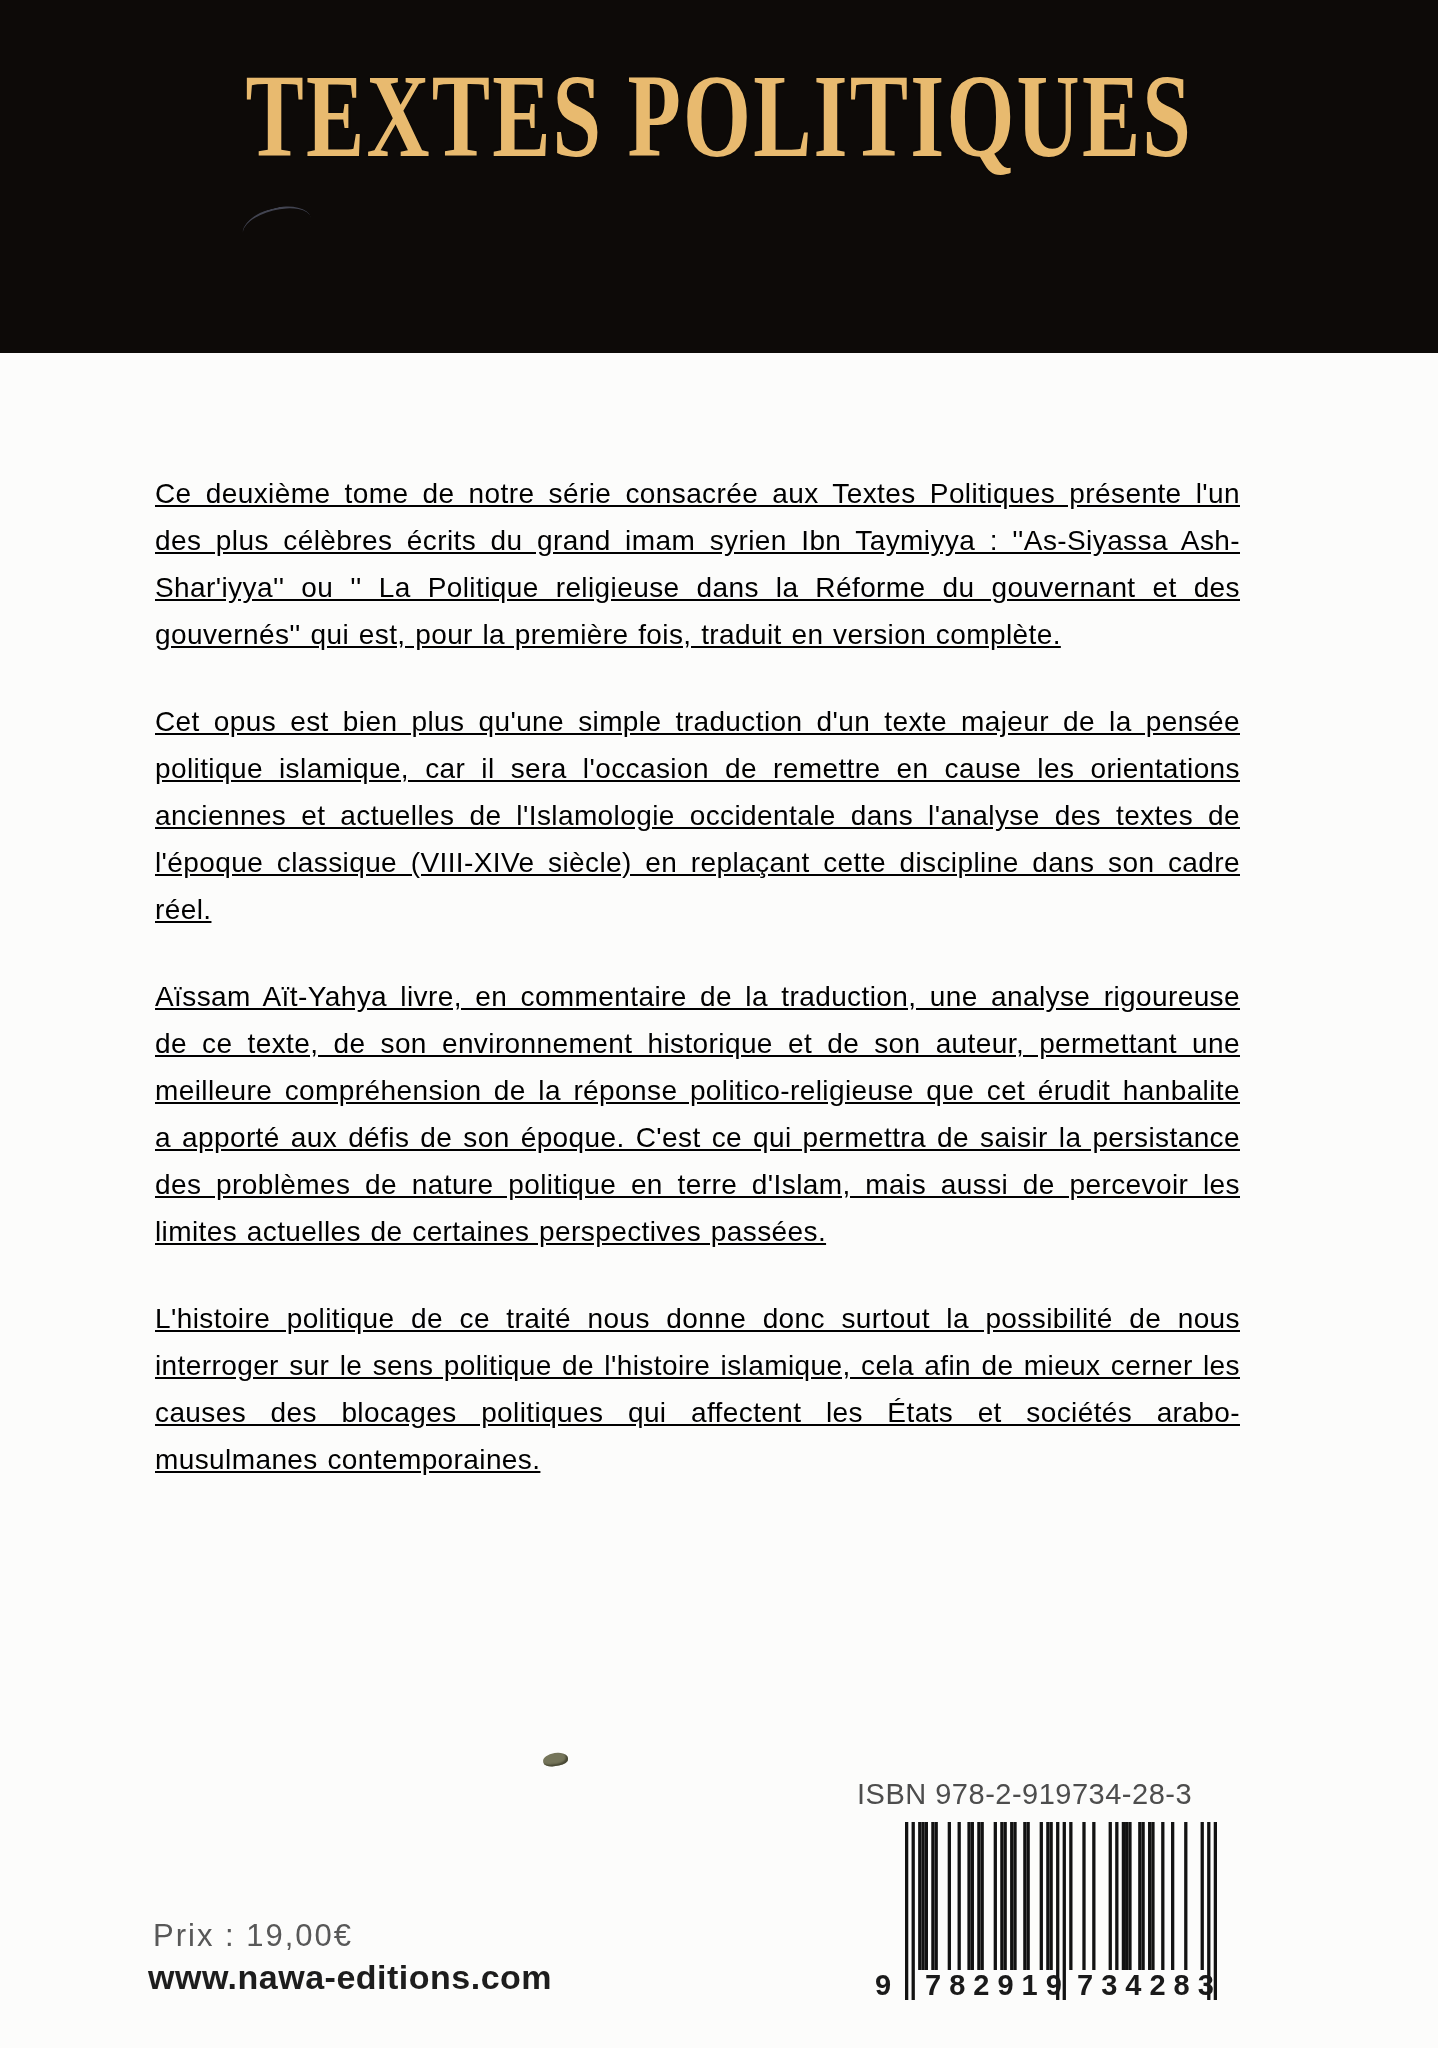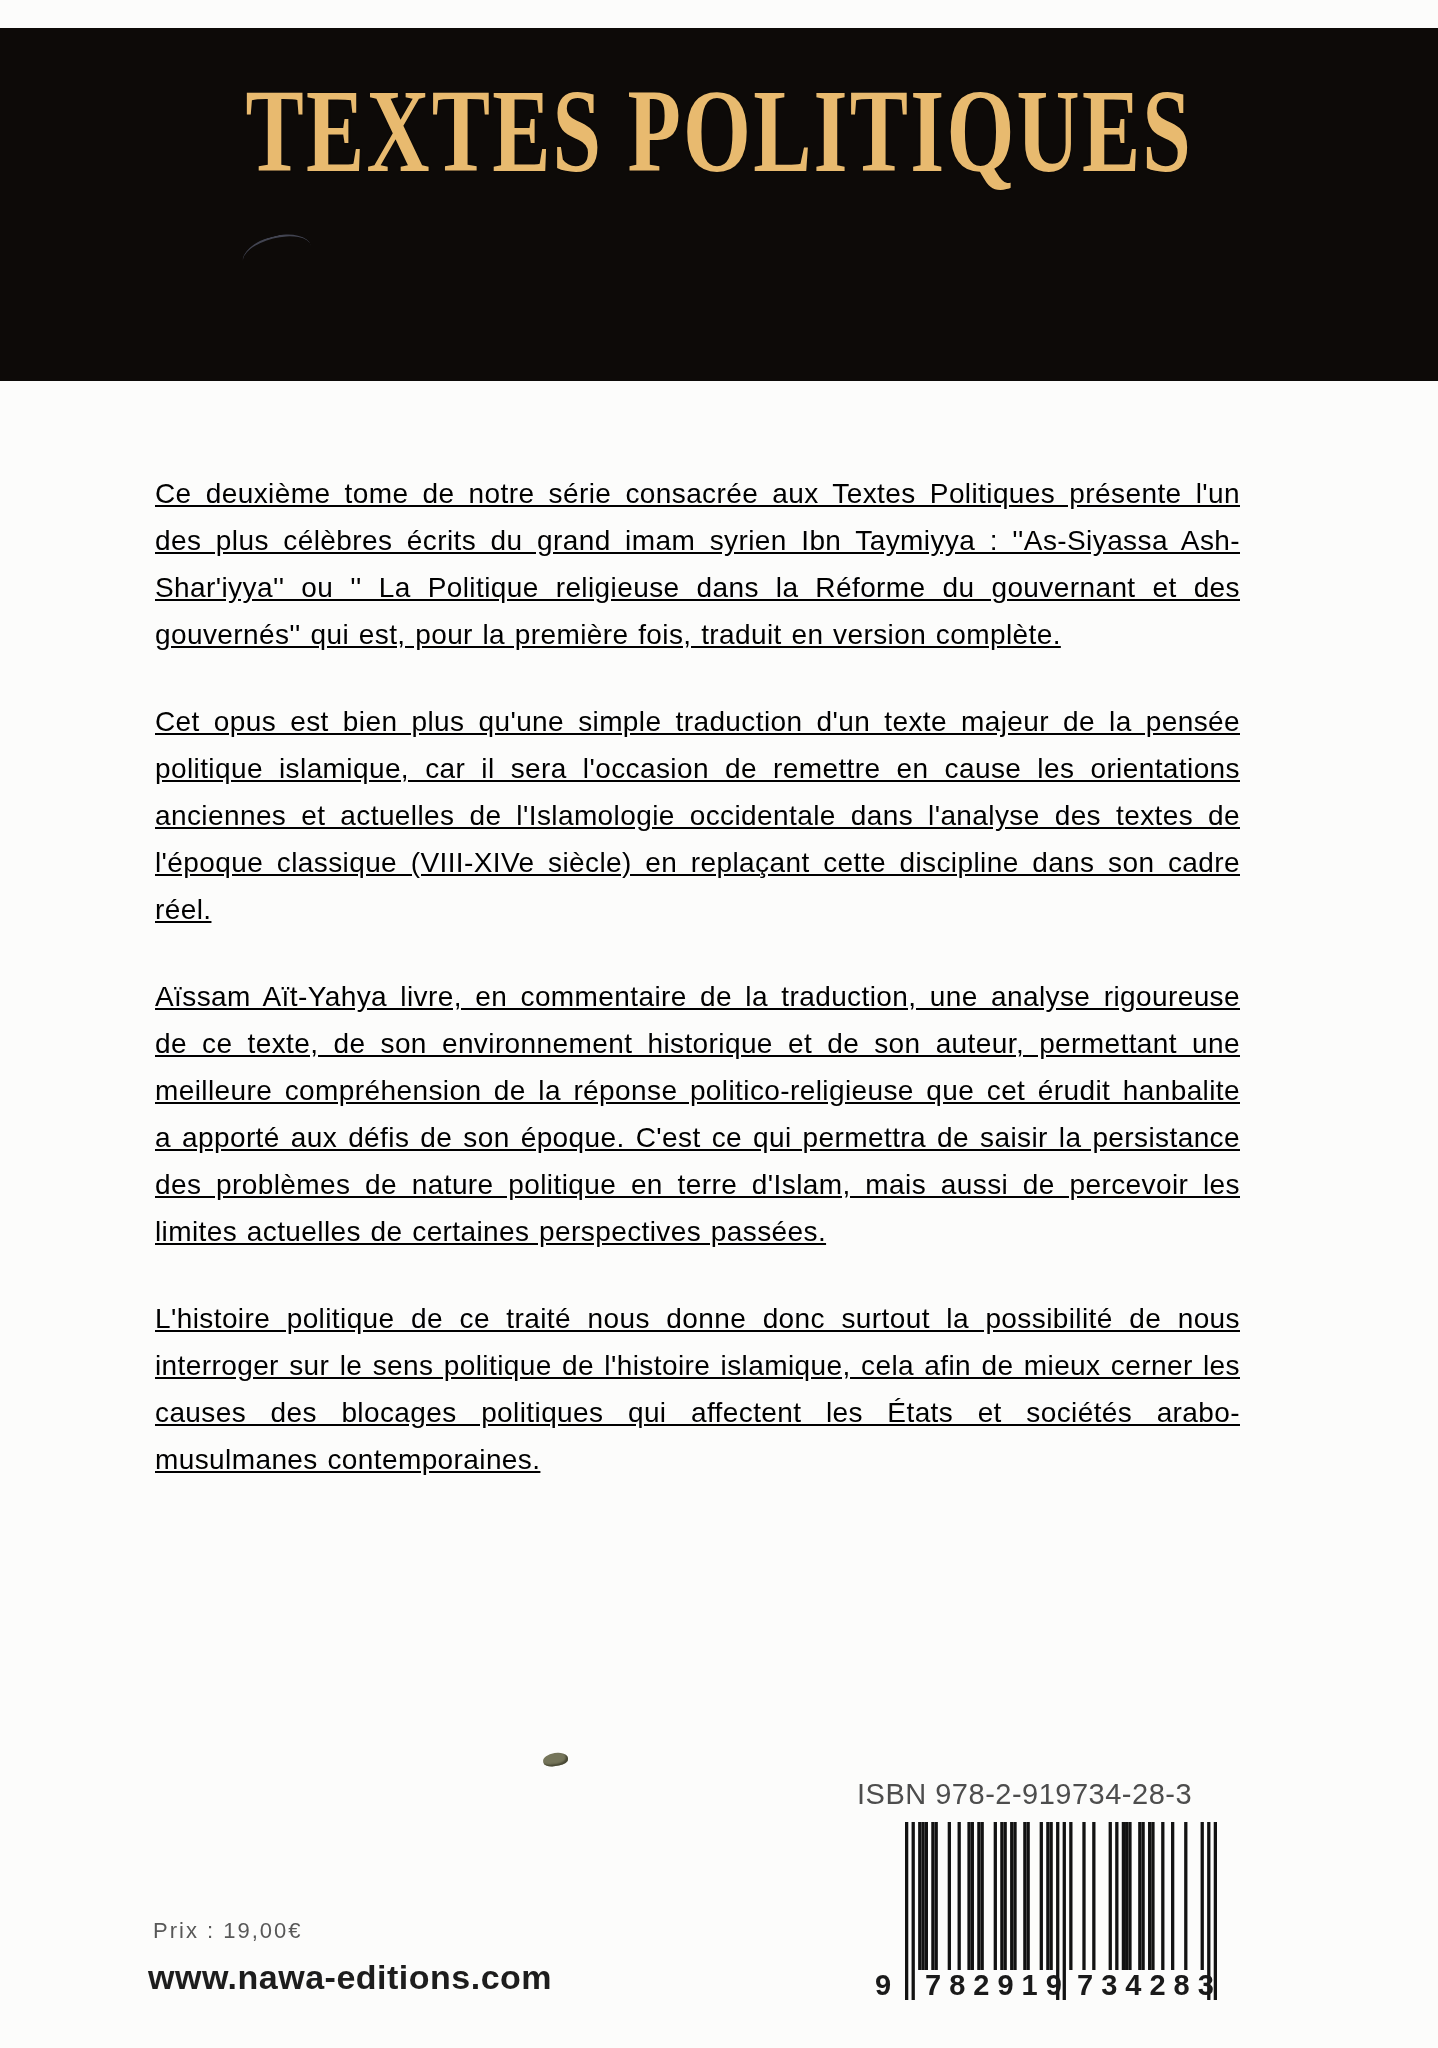--- a/index.html
+++ b/index.html
@@ -19,23 +19,22 @@
   
   .cover-header {
     position: absolute;
     top: 0; left: 0;
     width: 100%;
     height: 353px;
     background: #0d0a08;
     display: flex;
     flex-direction: column;
     align-items: center;
-    padding-top: 45px;
+    padding-top: 58px;
     box-sizing: border-box;
-    margin-top: 28px;
   }
   .book-title {
     margin: 0;
     font-family: "Liberation Serif", serif;
     font-weight: bold;
     font-size: 118px;
     line-height: 1;
     color: #e8ba6f;
     letter-spacing: 3px;
     white-space: nowrap;
@@ -127,21 +126,21 @@
     position: absolute; left: 12px; width: 138px;
     text-align: center; letter-spacing: 8px; text-indent: 8px;
   }
   .bc-g2 {
     position: absolute; left: 164px; width: 138px;
     text-align: center; letter-spacing: 8px; text-indent: 8px;
   }
   .price {
     position: absolute;
     left: 153px; top: 1918px;
-    font-size: 22px;
+    font-size: 31px;
     color: #585858;
     letter-spacing: 2px;
     white-space: nowrap;
   }
   .website {
     position: absolute;
     left: 148px; top: 1958px;
     font-size: 34px;
     font-weight: bold;
     color: #1d1d1d;

